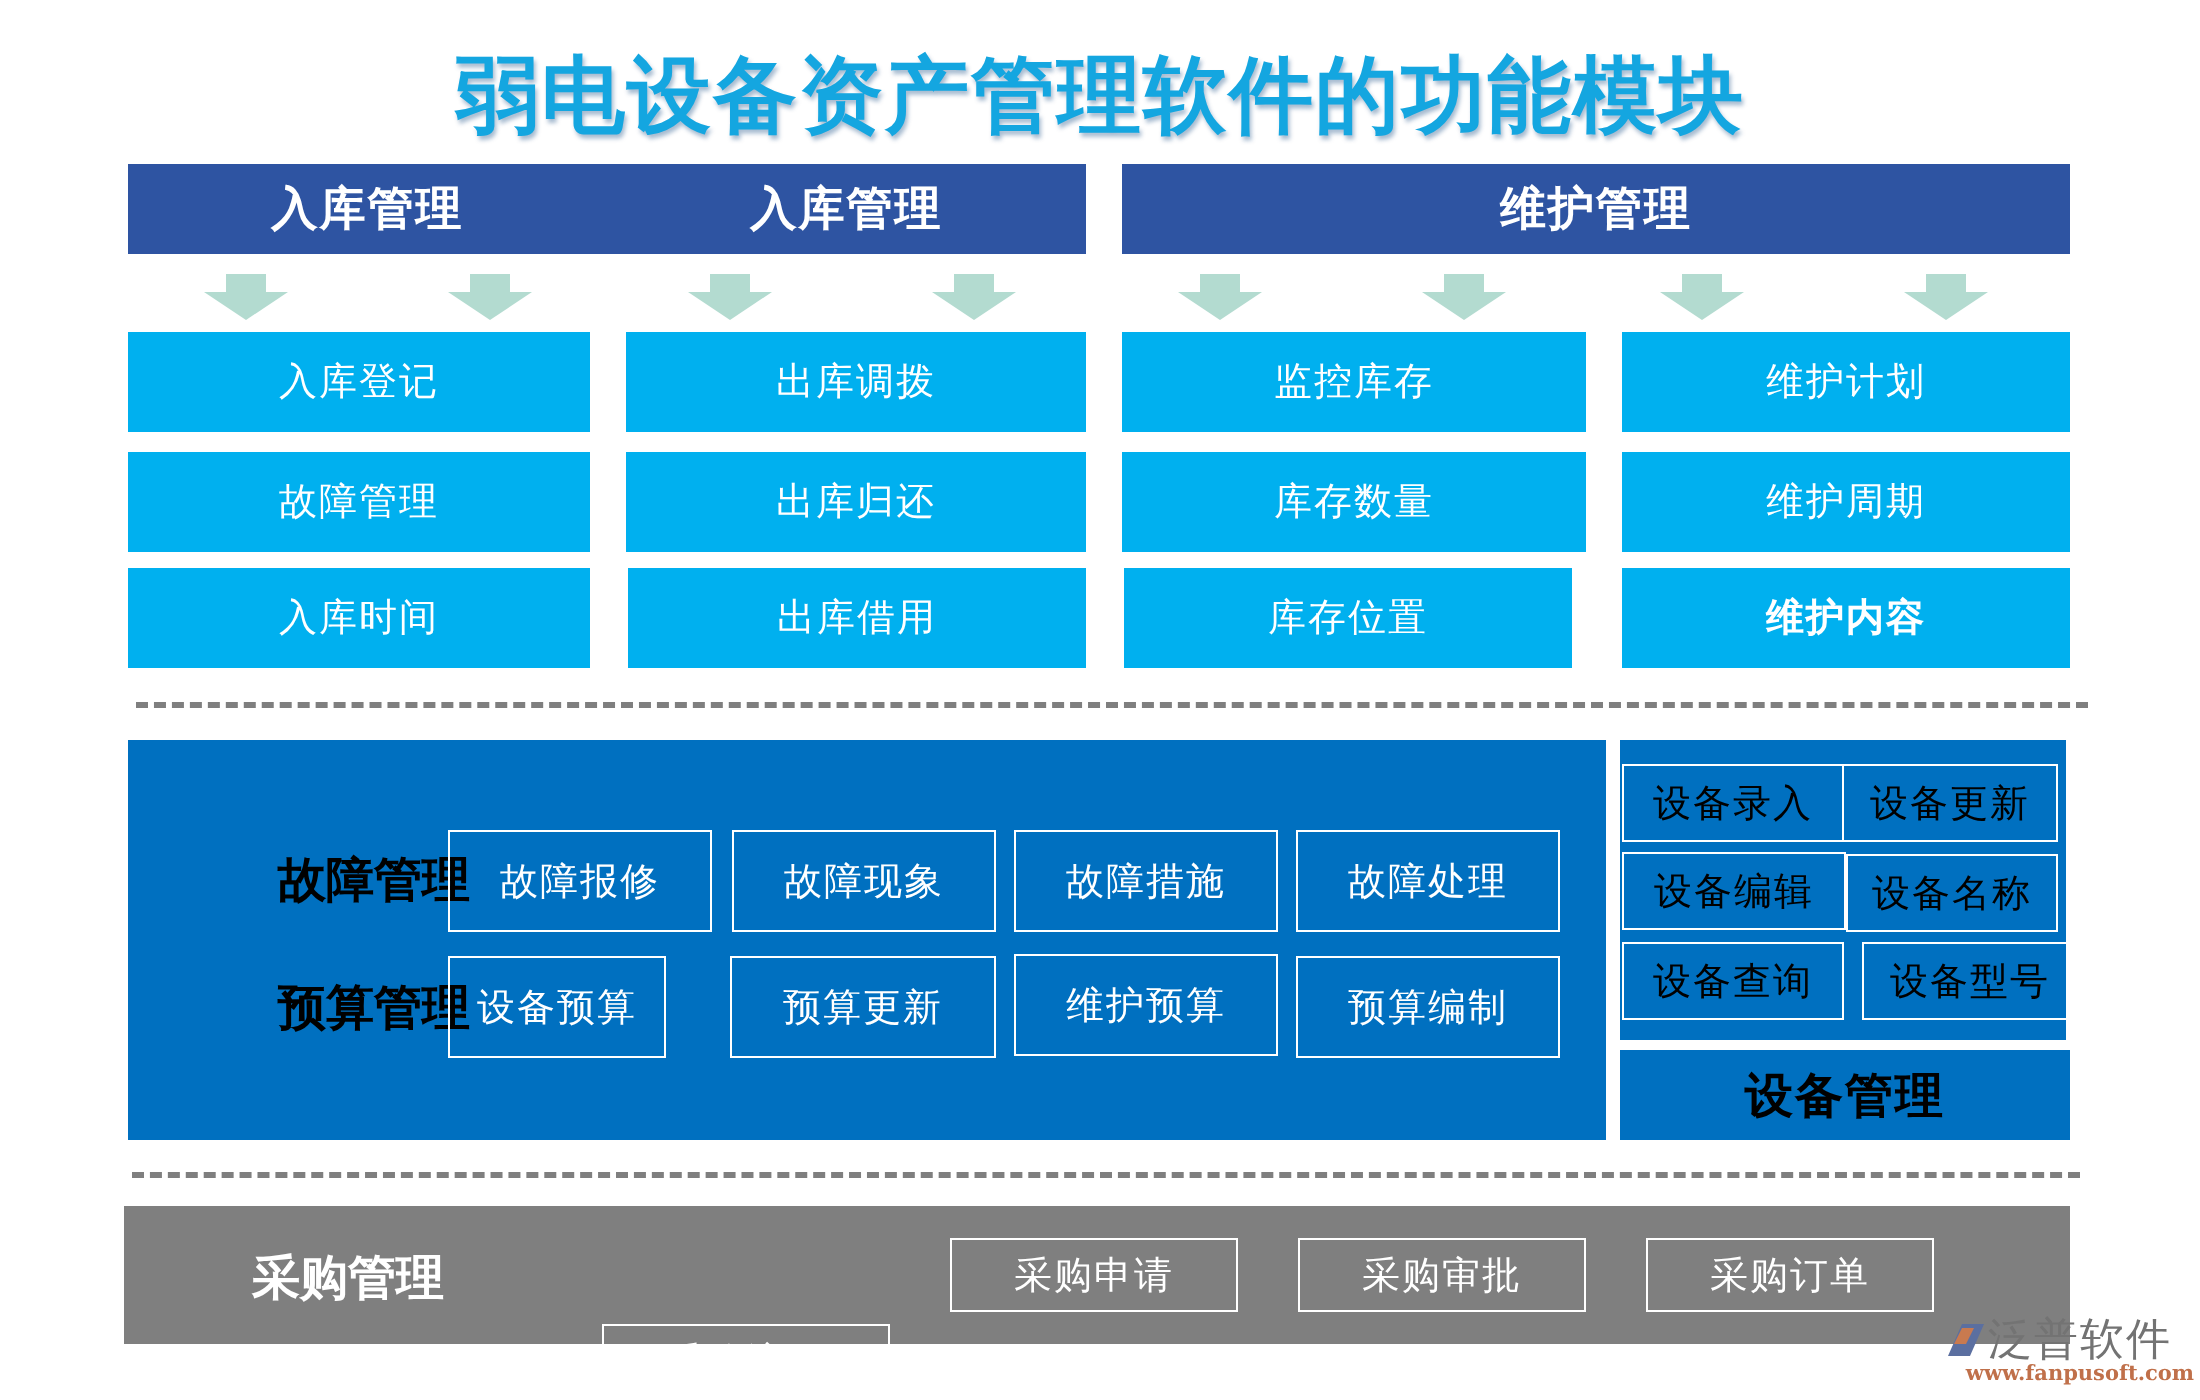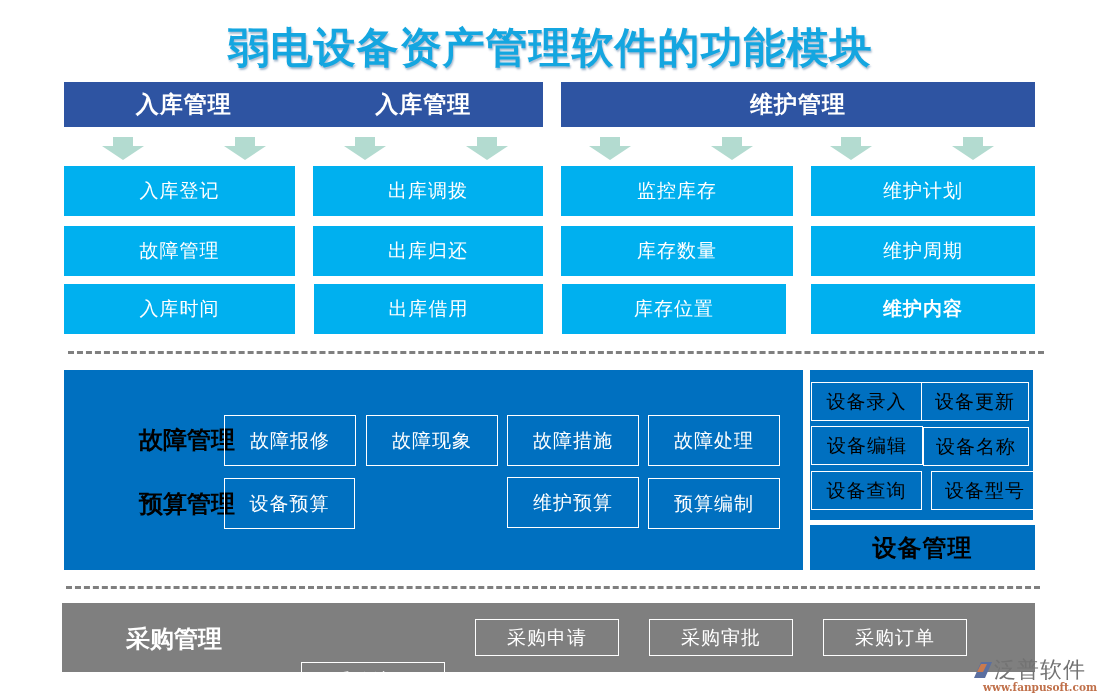--- a/index.html
+++ b/index.html
@@ -169,21 +169,22 @@
 
 <div class="mid-panel">
   <div class="mid-label" style="left:35px; top:54px;">故障管理</div>
   <div class="mid-label" style="left:35px; top:118px;">预算管理</div>
 
   <div class="obox" style="left:160px; top:45px; width:132px;">故障报修</div>
   <div class="obox" style="left:302px; top:45px; width:132px;">故障现象</div>
   <div class="obox" style="left:443px; top:45px; width:132px;">故障措施</div>
   <div class="obox" style="left:584px; top:45px; width:132px;">故障处理</div>
 
-  <div class="obox" style="left:160px; top:108px; width:131px;">设备预算</div>
+  <div class="obox" style="left:160px; top:108px; width:109px;">设备预算</div>
+  <div class="obox" style="left:301px; top:108px; width:133px;">预算更新</div>
   <div class="obox" style="left:443px; top:107px; width:132px;">维护预算</div>
   <div class="obox" style="left:584px; top:108px; width:132px;">预算编制</div>
 </div>
 
 <div class="dev-panel">
   <div class="dbox" style="left:1px; top:12px; width:111px;">设备录入</div>
   <div class="dbox" style="left:111px; top:12px; width:108px;">设备更新</div>
   <div class="dbox" style="left:1px; top:56px; width:112px;">设备编辑</div>
   <div class="dbox" style="left:113px; top:57px; width:106px;">设备名称</div>
   <div class="dbox" style="left:1px; top:101px; width:111px;">设备查询</div>

